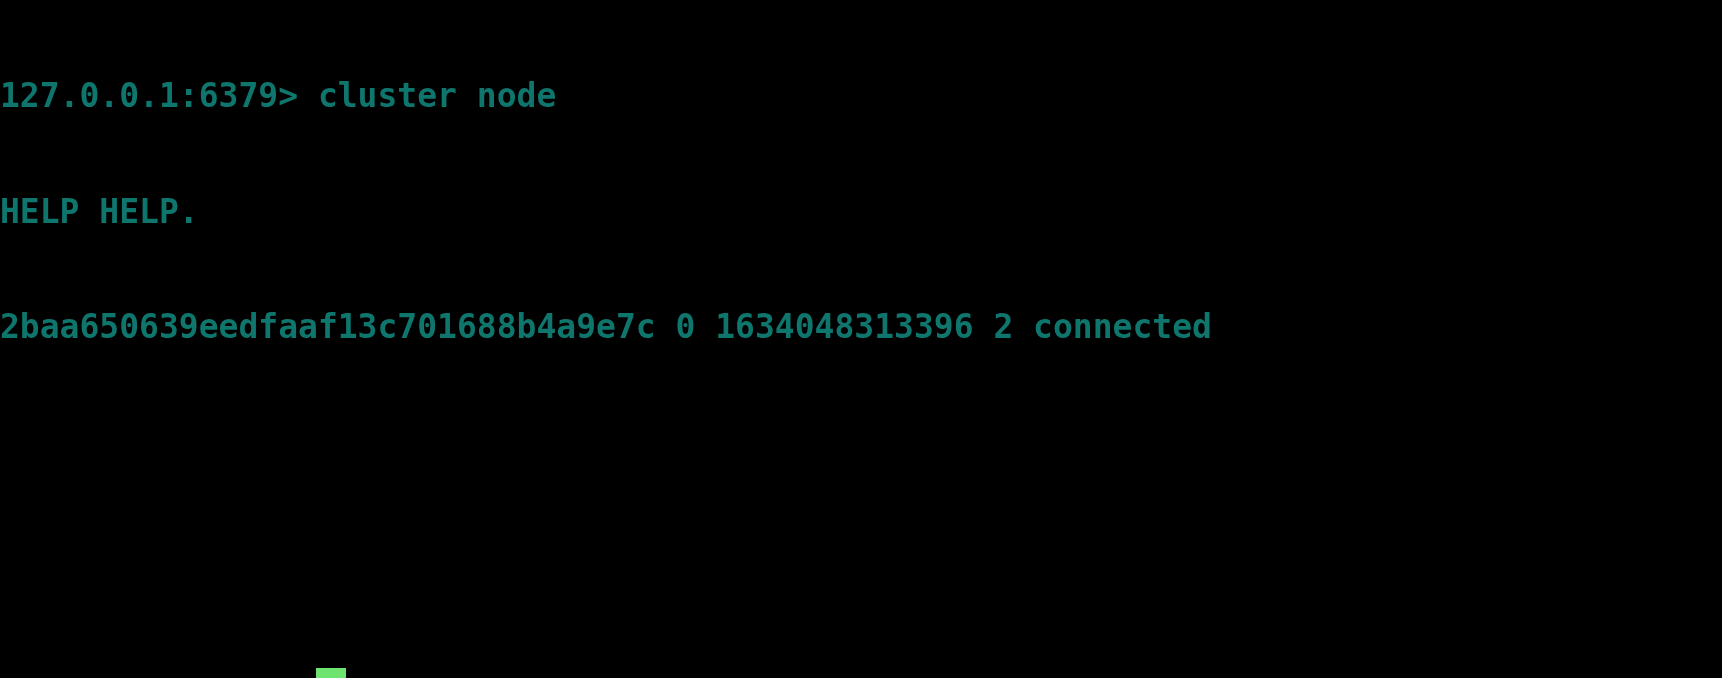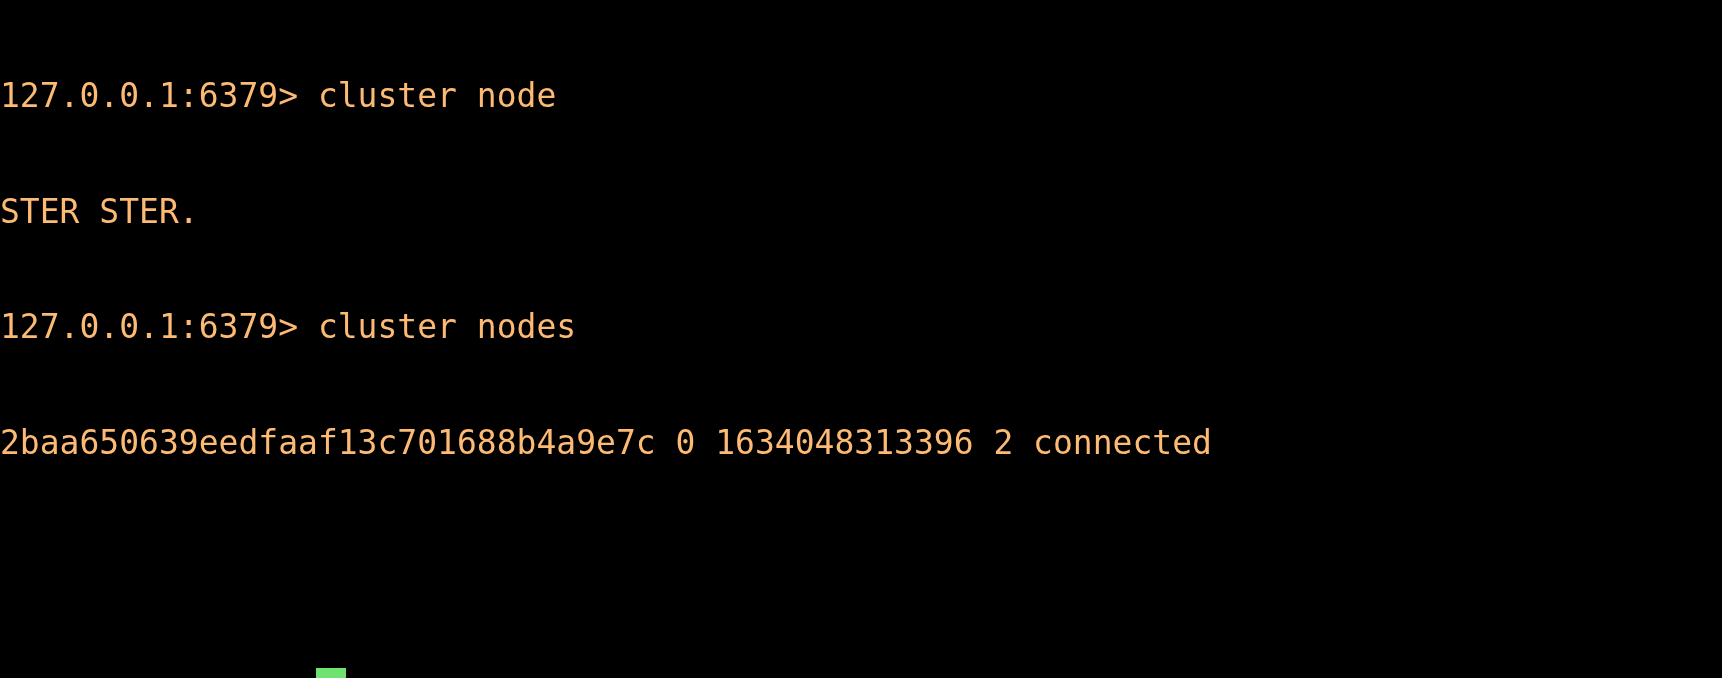--- a/index.html
+++ b/index.html
@@ -27,39 +27,39 @@
     overflow: hidden;
     box-sizing: border-box;
     padding: 0px 0 0 0;
   }
   .tline {
     display: block;
     height: 38.5px;
     white-space: pre;
     font-family: "DejaVu Sans Mono", "Liberation Mono", monospace;
     font-size: 33px;
-    color: #fdba74;
+    color: #0f766e;
     overflow: hidden;
+    font-weight: bold;
   }
   #cursor {
     position: absolute;
     left: 316px;
     top: 668px;
     width: 30px;
     height: 12px;
     background: #6fe36f;
   }
 </style>
 </head>
 <body>
 
 <div id="terminal">
   <span class="tline">127.0.0.1:6379&gt; cluster node</span>
-  <span class="tline">STER STER.</span>
-  <span class="tline">127.0.0.1:6379&gt; cluster nodes</span>
+  <span class="tline">HELP HELP.</span>
   <span class="tline">2baa650639eedfaaf13c701688b4a9e7c 0 1634048313396 2 connected</span>
   
   
   
   
   
   
   
   
   

